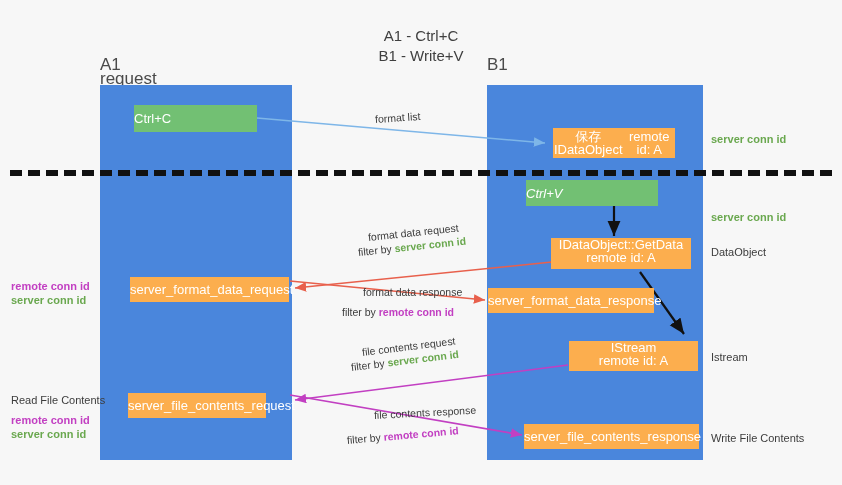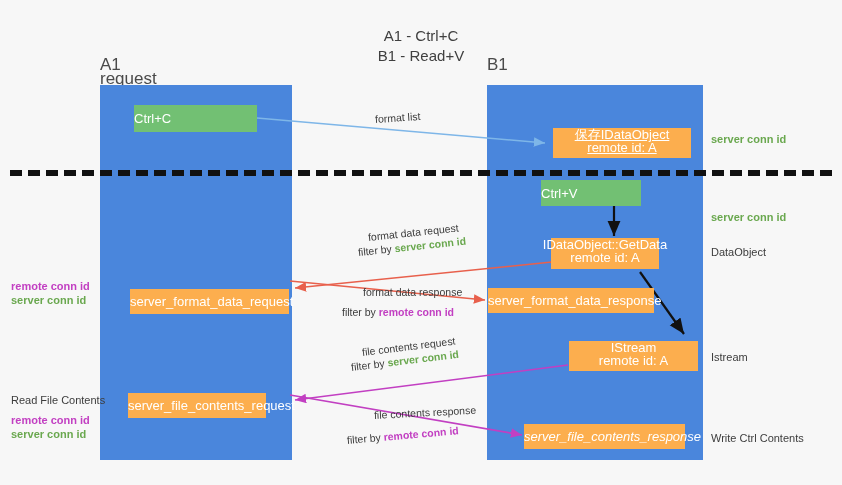--- a/index.html
+++ b/index.html
@@ -52,21 +52,21 @@
   
   svg.overlay{position:absolute;left:0;top:0;width:842px;height:485px;overflow:visible;}
 </style>
 </head>
 <body>
 
 <div id="stage">
 
   <div class="abs title">
     <div>A1 - Ctrl+C</div>
-    <div>B1 - Read+V</div>
+    <div>B1 - Write+V</div>
   </div>
 
   <div class="abs colhead" style="left:100px;top:58px;width:192px;">
     <div>A1</div>
     <div>request</div>
   </div>
   <div class="abs colhead" style="left:487px;top:58px;width:216px;">
     <div>B1</div>
   </div>
 
@@ -104,60 +104,60 @@
     <line x1="290" y1="395" x2="522" y2="435" stroke="#c23fc2" stroke-width="1.6" marker-end="url(#ah-mag)"></line>
   </svg>
 
   <div class="abs" style="left:10px;top:170px;width:822px;height:0;
        border-top:6px dashed #111111;"></div>
 
   <div class="abs box green" style="left:134px;top:105px;width:123px;height:27px;">
     <span>Ctrl+C</span>
   </div>
 
-  <div class="abs box orange" style="left:553px;top:128px;width:138px;height:30px;flex-direction:column;text-decoration:underline;">
+  <div class="abs box orange" style="left:553px;top:128px;width:122px;height:30px;flex-direction:row;">
     <span>保存IDataObject</span>
     <span>remote id: A</span>
   </div>
 
-  <div class="abs box green" style="left:541px;top:180px;width:100px;height:26px;">
+  <div class="abs box green" style="left:526px;top:180px;width:132px;height:26px;font-style:italic;">
     <span>Ctrl+V</span>
   </div>
 
-  <div class="abs box orange" style="left:551px;top:238px;width:108px;height:31px;flex-direction:column;">
+  <div class="abs box orange" style="left:551px;top:238px;width:140px;height:31px;flex-direction:column;">
     <span>IDataObject::GetData</span>
     <span>remote id: A</span>
   </div>
 
-  <div class="abs box orange" style="left:130px;top:277px;width:159px;height:25px;margin-top:12px;">
+  <div class="abs box orange" style="left:130px;top:277px;width:159px;height:25px;">
     <span>server_format_data_request</span>
   </div>
 
   <div class="abs box orange" style="left:488px;top:288px;width:166px;height:25px;">
     <span>server_format_data_response</span>
   </div>
 
   <div class="abs box orange" style="left:569px;top:341px;width:129px;height:30px;flex-direction:column;">
     <span>IStream</span>
     <span>remote id: A</span>
   </div>
 
   <div class="abs box orange" style="left:128px;top:393px;width:138px;height:25px;">
     <span>server_file_contents_request</span>
   </div>
 
-  <div class="abs box orange" style="left:524px;top:424px;width:161px;height:25px;font-style:italic;">
+  <div class="abs box orange" style="left:524px;top:424px;width:175px;height:25px;">
     <span>server_file_contents_response</span>
   </div>
 
   <div class="abs connlab green-t" style="left:711px;top:132px;">server conn id</div>
   <div class="abs connlab green-t" style="left:711px;top:210px;">server conn id</div>
   <div class="abs sidelab" style="left:711px;top:245px;">DataObject</div>
   <div class="abs sidelab" style="left:711px;top:350px;">Istream</div>
-  <div class="abs sidelab" style="left:711px;top:431px;">Write Ctrl Contents</div>
+  <div class="abs sidelab" style="left:711px;top:431px;">Write File Contents</div>
 
   <div class="abs connlab magenta-t" style="left:11px;top:279px;">remote conn id</div>
   <div class="abs connlab green-t" style="left:11px;top:293px;">server conn id</div>
 
   <div class="abs sidelab" style="left:11px;top:393px;">Read File Contents</div>
   <div class="abs connlab magenta-t" style="left:11px;top:413px;">remote conn id</div>
   <div class="abs connlab green-t" style="left:11px;top:427px;">server conn id</div>
 
   <div class="abs edgelab" style="left:375px;top:112px;transform:rotate(-4deg);transform-origin:left center;">format list</div>
 

